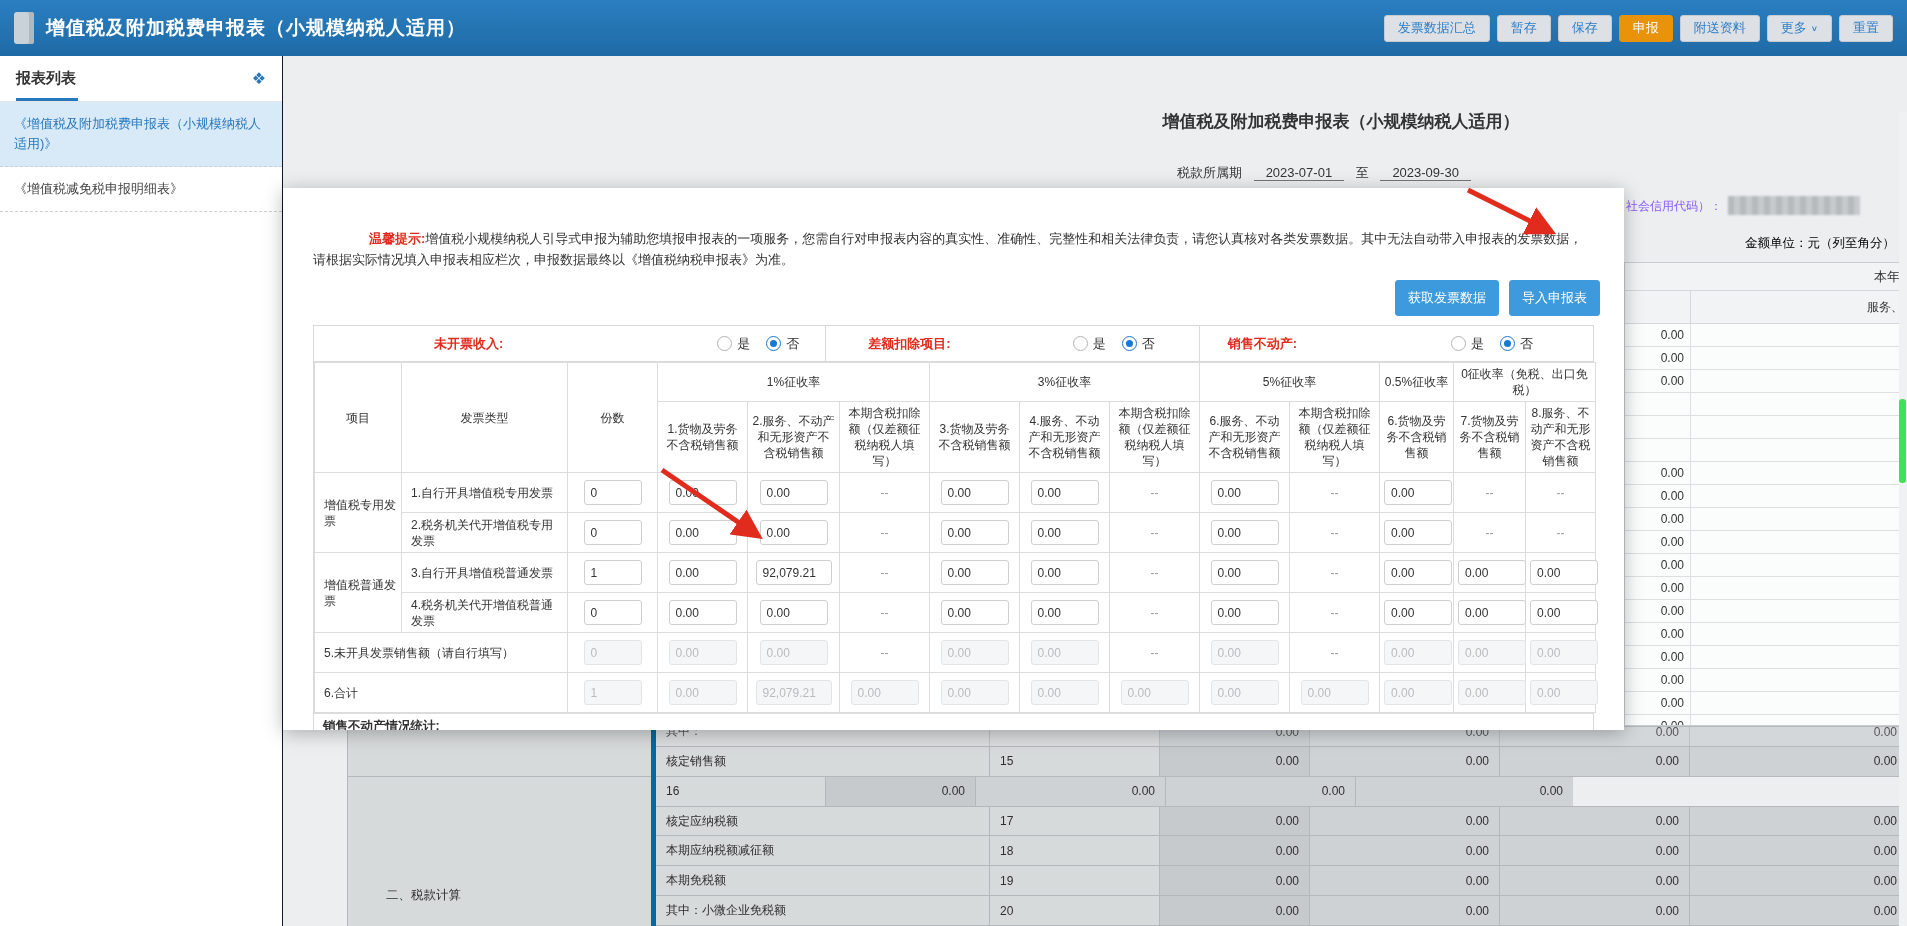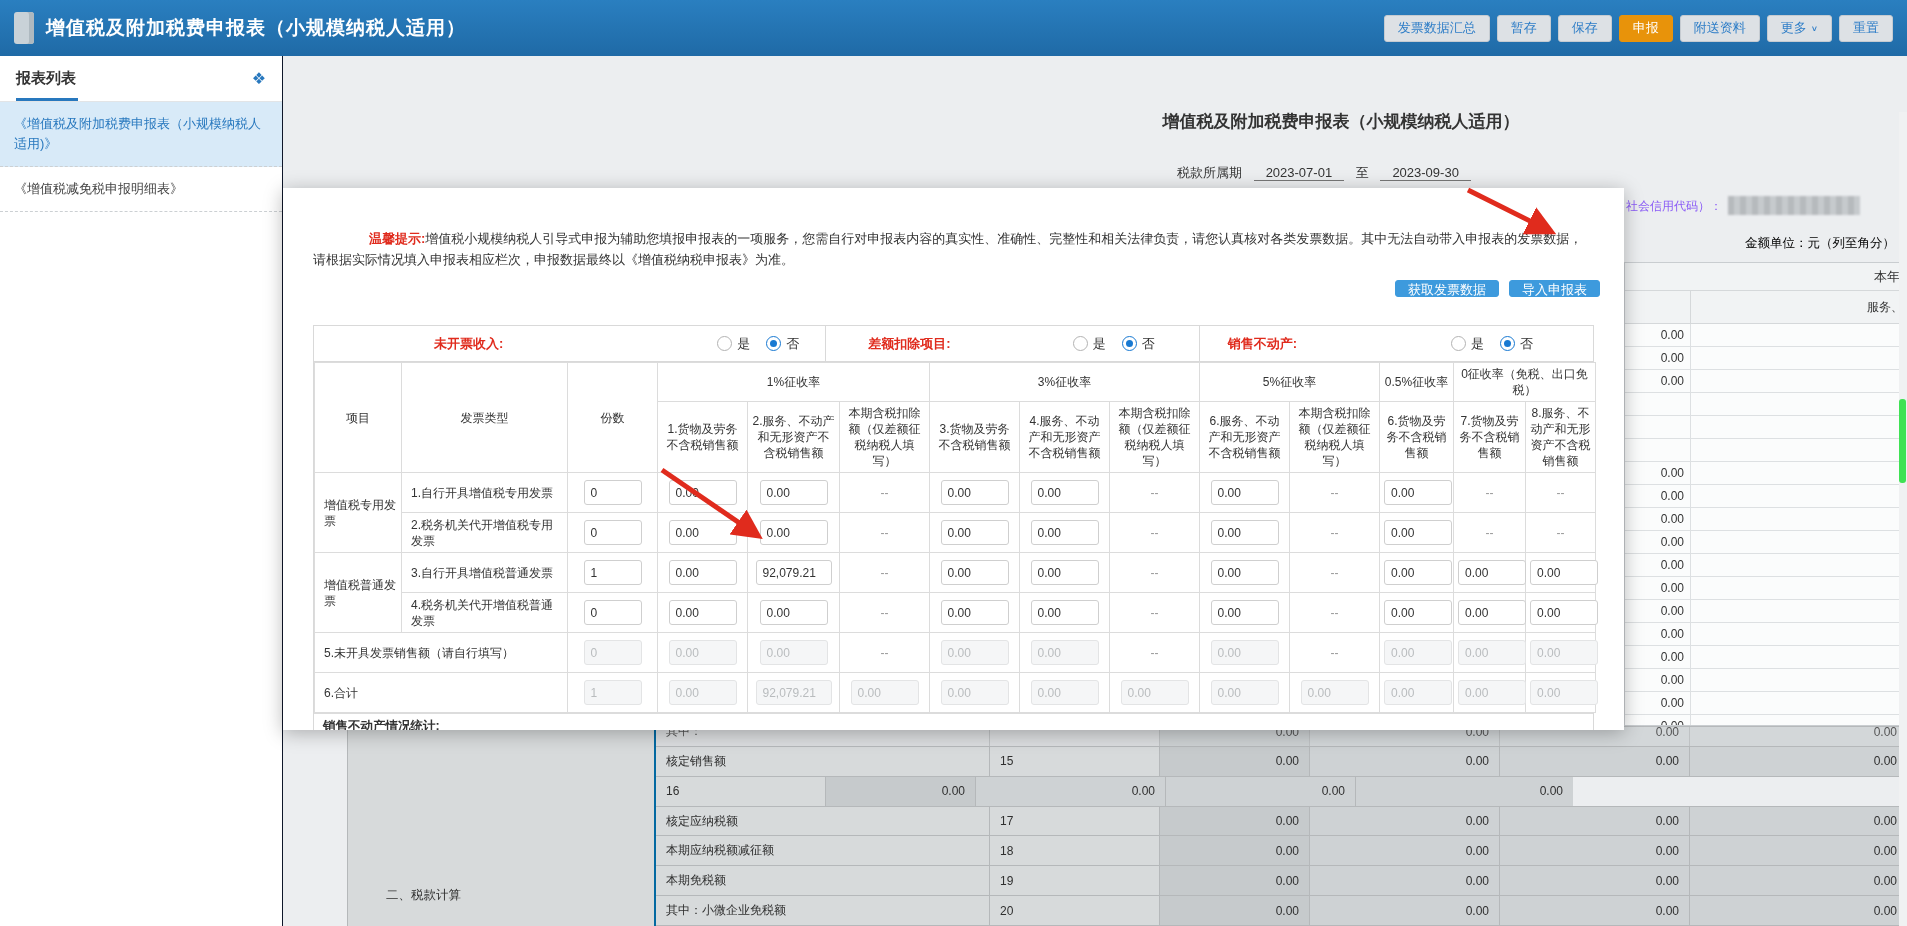--- a/index.html
+++ b/index.html
@@ -56,21 +56,21 @@
   .ssub{height:33px;display:flex;border-bottom:1px solid #d5d8da;background:#f1f3f4;}
   .ssub .sa{width:66px;border-right:1px solid #d5d8da;}
   .ssub .sb{flex:1;display:flex;align-items:center;justify-content:center;font-size:12px;color:#333;}
   .srow{height:23px;display:flex;border-bottom:1px solid #dde0e2;background:#fbfcfc;font-size:12px;color:#333;}
   .srow .sa{width:66px;border-right:1px solid #dde0e2;text-align:right;padding:4px 6px 0 0;}
   .srow .sb{flex:1;text-align:right;padding:4px 9px 0 0;}
 
   
   .btable{position:absolute;left:64px;top:670px;width:1560px;height:200px;display:flex;
     border-top:1px solid #b5b8ba;border-left:1px solid #b5b8ba;font-size:12px;color:#2f2f2f;}
-  .bsection{width:309px;display:flex;flex-direction:row;background:#d7dadb;border-right:2px solid #0369a1;text-align:right;}
+  .bsection{width:309px;display:flex;flex-direction:column;background:#d7dadb;border-right:5px solid #0369a1;text-align:right;}
   .bsec-a{height:50px;border-bottom:1px solid #b5b8ba;}
   .bsec-b{flex:1;position:relative;}
   .bsec-label{position:absolute;left:38px;bottom:22px;font-size:12.5px;}
   .brows{flex:1;display:flex;flex-direction:column;}
   .brow{display:flex;height:30px;border-bottom:1px solid #b5b8ba;}
   .brow.partial{height:20px;overflow:hidden;}
   .brow.partial > div{margin-top:-9px;opacity:.8;}
   .bc{border-right:1px solid #b5b8ba;display:flex;align-items:center;}
   .bc.lbl{width:334px;background:#d7dadb;padding-left:10px;}
   .bc.num{width:170px;background:#d7dadb;padding-left:10px;}
@@ -84,21 +84,21 @@
   .scroll-track{position:absolute;right:0;top:56px;width:8px;height:870px;background:#f0f1f2;z-index:6;}
   .scroll-thumb{position:absolute;right:1px;top:343px;width:7px;height:84px;border-radius:3px;
     background:var(--scroll-green);z-index:7;cursor:grab;}
 
   
   .modal{position:absolute;left:283px;top:188px;width:1341px;height:542px;background:#fff;
     border-radius:0;box-shadow:0 3px 18px rgba(0,0,0,.28);z-index:10;overflow:hidden;}
   .tip{position:absolute;left:30px;top:40px;width:1281px;font-size:13px;line-height:21px;color:#333;text-indent:56px;}
   .tip-label{color:var(--alert-red);font-weight:bold;}
   .modal-btns{position:absolute;right:24px;top:92px;display:flex;gap:10px;}
-  .mbtn{height:17px;padding:0 12px;font-size:13px;color:#fff;background:var(--button-blue);
+  .mbtn{height:36px;padding:0 12px;font-size:13px;color:#fff;background:var(--button-blue);
     border:1px solid var(--button-blue);border-radius:3px;cursor:pointer;}
 
   .mtable{position:absolute;left:30px;top:137px;width:1281px;border:1px solid #d9d9d9;background:#fff;}
   .radio-row{display:flex;height:36px;border-bottom:1px solid #d9d9d9;}
   .rgroup{display:flex;align-items:center;justify-content:space-between;border-right:1px solid #d9d9d9;}
   .rgroup:last-child{border-right:none;}
   .rgroup.g0{width:513px;padding:0 26px 0 120px;}
   .rgroup.g1{width:374px;padding:0 44px 0 42px;}
   .rgroup.g2{width:394px;padding:0 60px 0 28px;}
   .rlabel{color:var(--alert-red);font-weight:bold;font-size:13px;}

